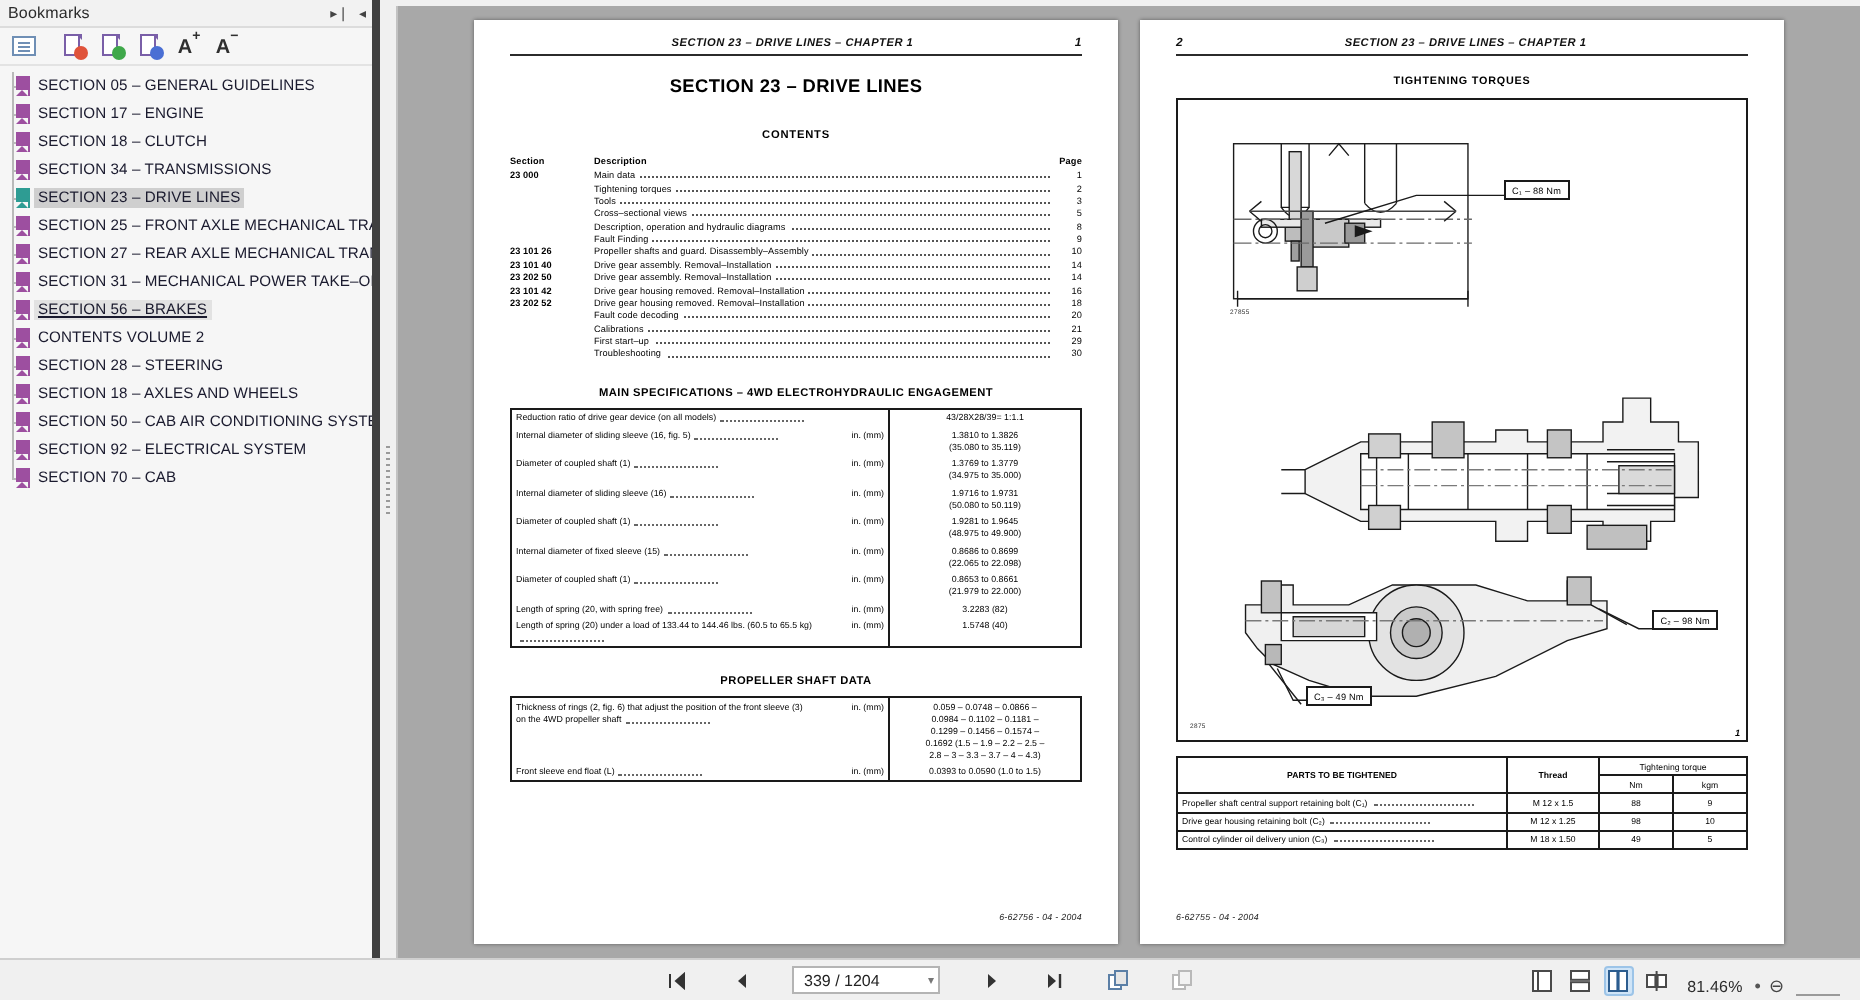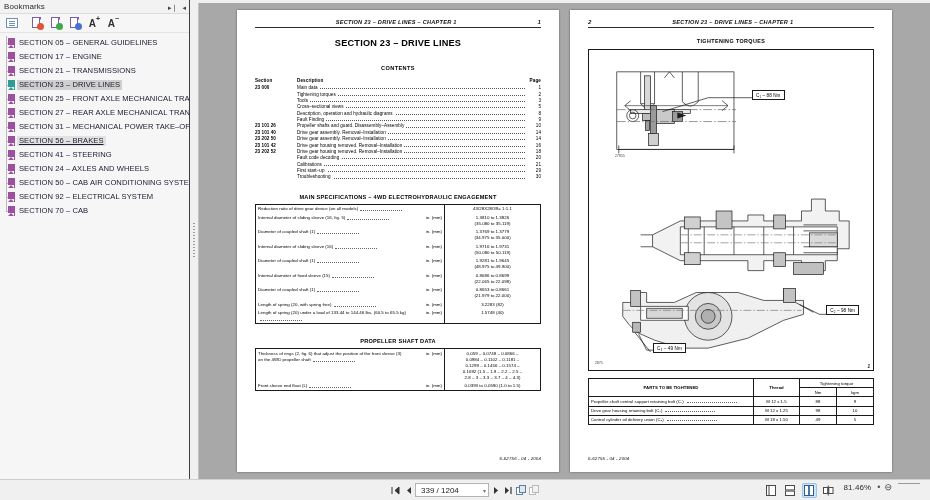--- a/index.html
+++ b/index.html
@@ -27,21 +27,21 @@
     background: #a8a8a8;
   }
 
   
   .sidebar {
     width: 190px;
     flex: 0 0 190px;
     background: #f6f6f6;
     display: flex;
     flex-direction: column;
-    border-right: 1px solid #404040;
+    border-right: 4px solid #404040;
   }
   .sidebar-header {
     height: 14px;
     display: flex;
     align-items: center;
     background: #f2f2f2;
     border-bottom: 1px solid #dcdcdc;
     padding: 0 4px;
     position: relative;
   }
@@ -365,42 +365,42 @@
     display: flex;
     align-items: center;
     position: relative;
   }
   .nav-group {
     position: absolute;
     left: 50%;
     transform: translateX(-50%);
     display: flex;
     align-items: center;
-    gap: 0;
+    gap: 19px;
   }
   .nav-btn {
     width: 13px; height: 15px;
     display: flex; align-items: center; justify-content: center;
     cursor: pointer; color: #2f2f2f;
   }
   .page-field {
     display: flex; align-items: center;
     width: 74px; height: 14px;
     background: #fff;
     border: 1px solid #b4b4b4;
     padding: 0 2px 0 5px;
     font-size: 8px; color: #222;
     justify-content: space-between;
     cursor: text;
   }
   .page-field .caret { font-size: 6px; color: #777; }
   .view-group {
     position: absolute;
     right: 8px;
-    display: flex; align-items: flex-start; gap: 4px;
+    display: flex; align-items: flex-end; gap: 4px;
   }
   .view-btn {
     width: 15px; height: 15px;
     display: flex; align-items: center; justify-content: center;
     cursor: pointer;
     border-radius: 2px;
     border: 1px solid transparent;
   }
   .view-btn.active { background: #cfe4f7; border-color: #9cc4e8; }
   .zoom-label {
@@ -493,21 +493,30 @@
             </span>
             <span class="bm-label">SECTION 17 – ENGINE</span>
           </div>
           <div class="bm-row">
             <span class="vline"></span>
             <span class="tick"></span>
             <span class="bm-bullet">
               <span class="body"></span>
               <span class="notch"></span>
             </span>
-            <span class="bm-label">SECTION 21 – TRANSMISSIONS</span>
+            <span class="bm-label">SECTION 18 – CLUTCH</span>
+          </div>
+          <div class="bm-row">
+            <span class="vline"></span>
+            <span class="tick"></span>
+            <span class="bm-bullet">
+              <span class="body"></span>
+              <span class="notch"></span>
+            </span>
+            <span class="bm-label">SECTION 34 – TRANSMISSIONS</span>
           </div>
           <div class="bm-row selected">
             <span class="vline"></span>
             <span class="tick"></span>
             <span class="bm-bullet teal">
               <span class="body"></span>
               <span class="notch"></span>
             </span>
             <span class="bm-label">SECTION 23 – DRIVE LINES</span>
           </div>
@@ -547,30 +556,39 @@
             </span>
             <span class="bm-label">SECTION 56 – BRAKES</span>
           </div>
           <div class="bm-row">
             <span class="vline"></span>
             <span class="tick"></span>
             <span class="bm-bullet">
               <span class="body"></span>
               <span class="notch"></span>
             </span>
-            <span class="bm-label">SECTION 41 – STEERING</span>
-          </div>
-          <div class="bm-row">
-            <span class="vline"></span>
-            <span class="tick"></span>
-            <span class="bm-bullet">
-              <span class="body"></span>
-              <span class="notch"></span>
-            </span>
-            <span class="bm-label">SECTION 24 – AXLES AND WHEELS</span>
+            <span class="bm-label">CONTENTS VOLUME 2</span>
+          </div>
+          <div class="bm-row">
+            <span class="vline"></span>
+            <span class="tick"></span>
+            <span class="bm-bullet">
+              <span class="body"></span>
+              <span class="notch"></span>
+            </span>
+            <span class="bm-label">SECTION 28 – STEERING</span>
+          </div>
+          <div class="bm-row">
+            <span class="vline"></span>
+            <span class="tick"></span>
+            <span class="bm-bullet">
+              <span class="body"></span>
+              <span class="notch"></span>
+            </span>
+            <span class="bm-label">SECTION 18 – AXLES AND WHEELS</span>
           </div>
           <div class="bm-row">
             <span class="vline"></span>
             <span class="tick"></span>
             <span class="bm-bullet">
               <span class="body"></span>
               <span class="notch"></span>
             </span>
             <span class="bm-label">SECTION 50 – CAB AIR CONDITIONING SYSTEM</span>
           </div>

